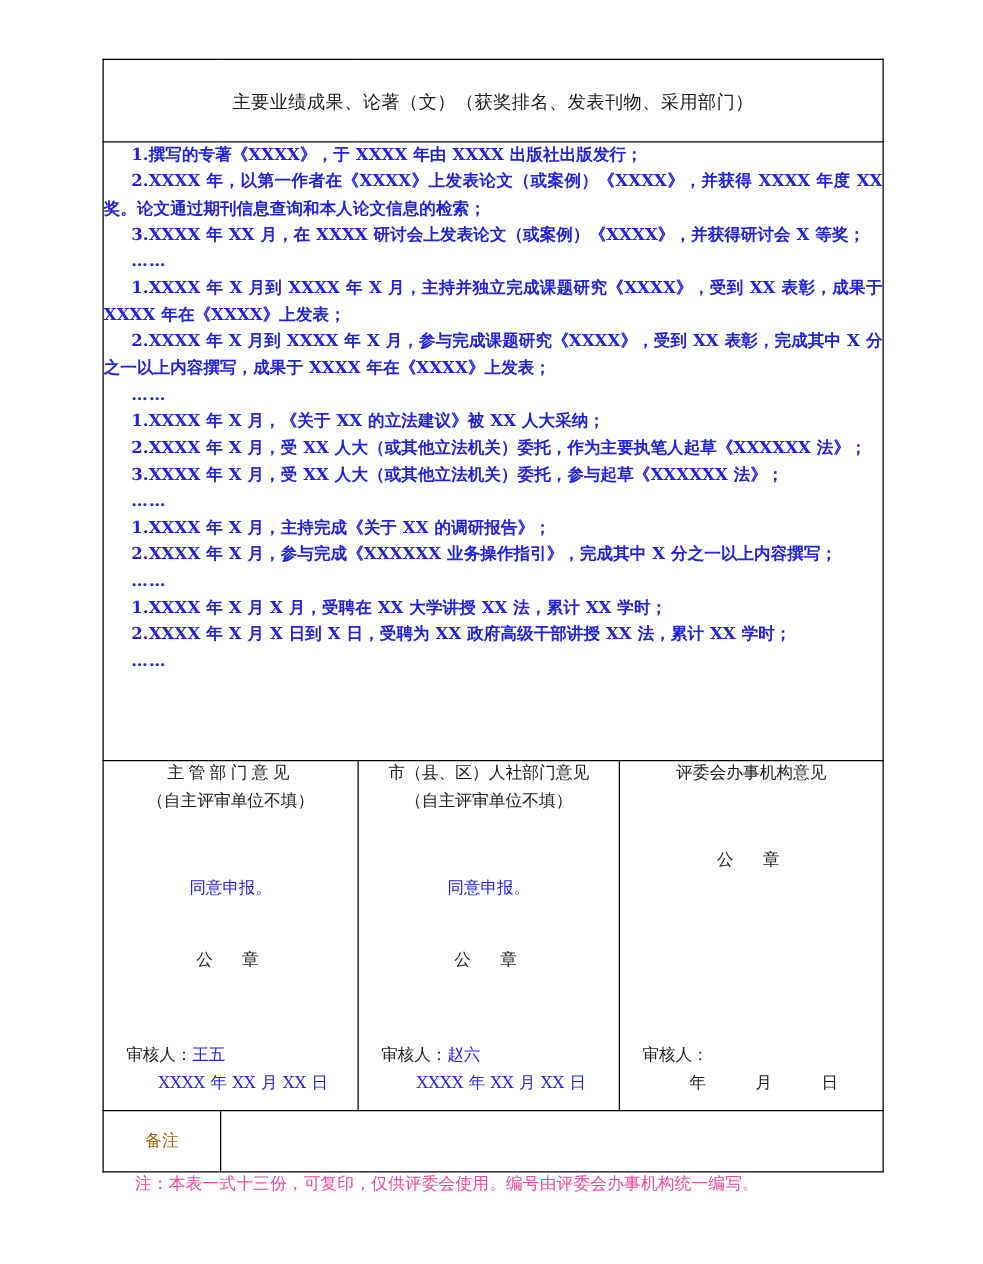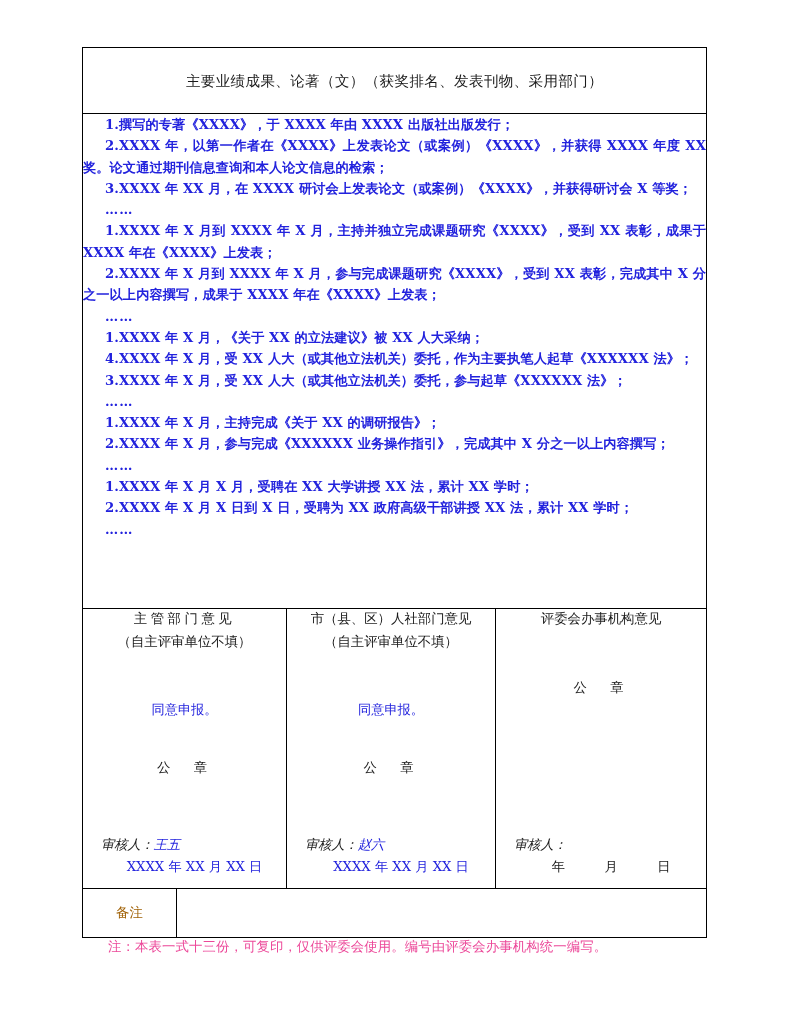--- a/index.html
+++ b/index.html
@@ -111,21 +111,20 @@
     position: absolute;
     left: 18px;
     right: 10px;
     bottom: 10px;
   }
   .op-sign .reviewer {
     font-size: 13.2px;
     line-height: 22px;
     color: #1a1a1a;
     text-align: left;
-    font-style: italic;
   }
   .op-sign .reviewer .name {
     color: #2222dd;
   }
   .op-sign .date {
     font-size: 13.2px;
     line-height: 22px;
     color: #2222dd;
     text-align: center;
     padding-left: 12px;
@@ -187,21 +186,21 @@
             <p class="ach-line">3.XXXX 年 XX 月，在 XXXX 研讨会上发表论文（或案例）《XXXX》，并获得研讨会 X 等奖；</p>
             <p class="ach-line dots">……</p>
           </div>
           <div class="ach-block">
             <p class="ach-line">1.XXXX 年 X 月到 XXXX 年 X 月，主持并独立完成课题研究《XXXX》，受到 XX 表彰，成果于 XXXX 年在《XXXX》上发表；</p>
             <p class="ach-line">2.XXXX 年 X 月到 XXXX 年 X 月，参与完成课题研究《XXXX》，受到 XX 表彰，完成其中 X 分之一以上内容撰写，成果于 XXXX 年在《XXXX》上发表；</p>
             <p class="ach-line dots">……</p>
           </div>
           <div class="ach-block">
             <p class="ach-line">1.XXXX 年 X 月，《关于 XX 的立法建议》被 XX 人大采纳；</p>
-            <p class="ach-line">4.XXXX 年 X 月，受 XX 人大（或其他立法机关）委托，作为主要执笔人起草《XXXXXX 法》；</p>
+            <p class="ach-line">2.XXXX 年 X 月，受 XX 人大（或其他立法机关）委托，作为主要执笔人起草《XXXXXX 法》；</p>
             <p class="ach-line">3.XXXX 年 X 月，受 XX 人大（或其他立法机关）委托，参与起草《XXXXXX 法》；</p>
             <p class="ach-line dots">……</p>
           </div>
           <div class="ach-block">
             <p class="ach-line">1.XXXX 年 X 月，主持完成《关于 XX 的调研报告》；</p>
             <p class="ach-line">2.XXXX 年 X 月，参与完成《XXXXXX 业务操作指引》，完成其中 X 分之一以上内容撰写；</p>
             <p class="ach-line dots">……</p>
           </div>
           <div class="ach-block">
             <p class="ach-line">1.XXXX 年 X 月 X 月，受聘在 XX 大学讲授 XX 法，累计 XX 学时；</p>

